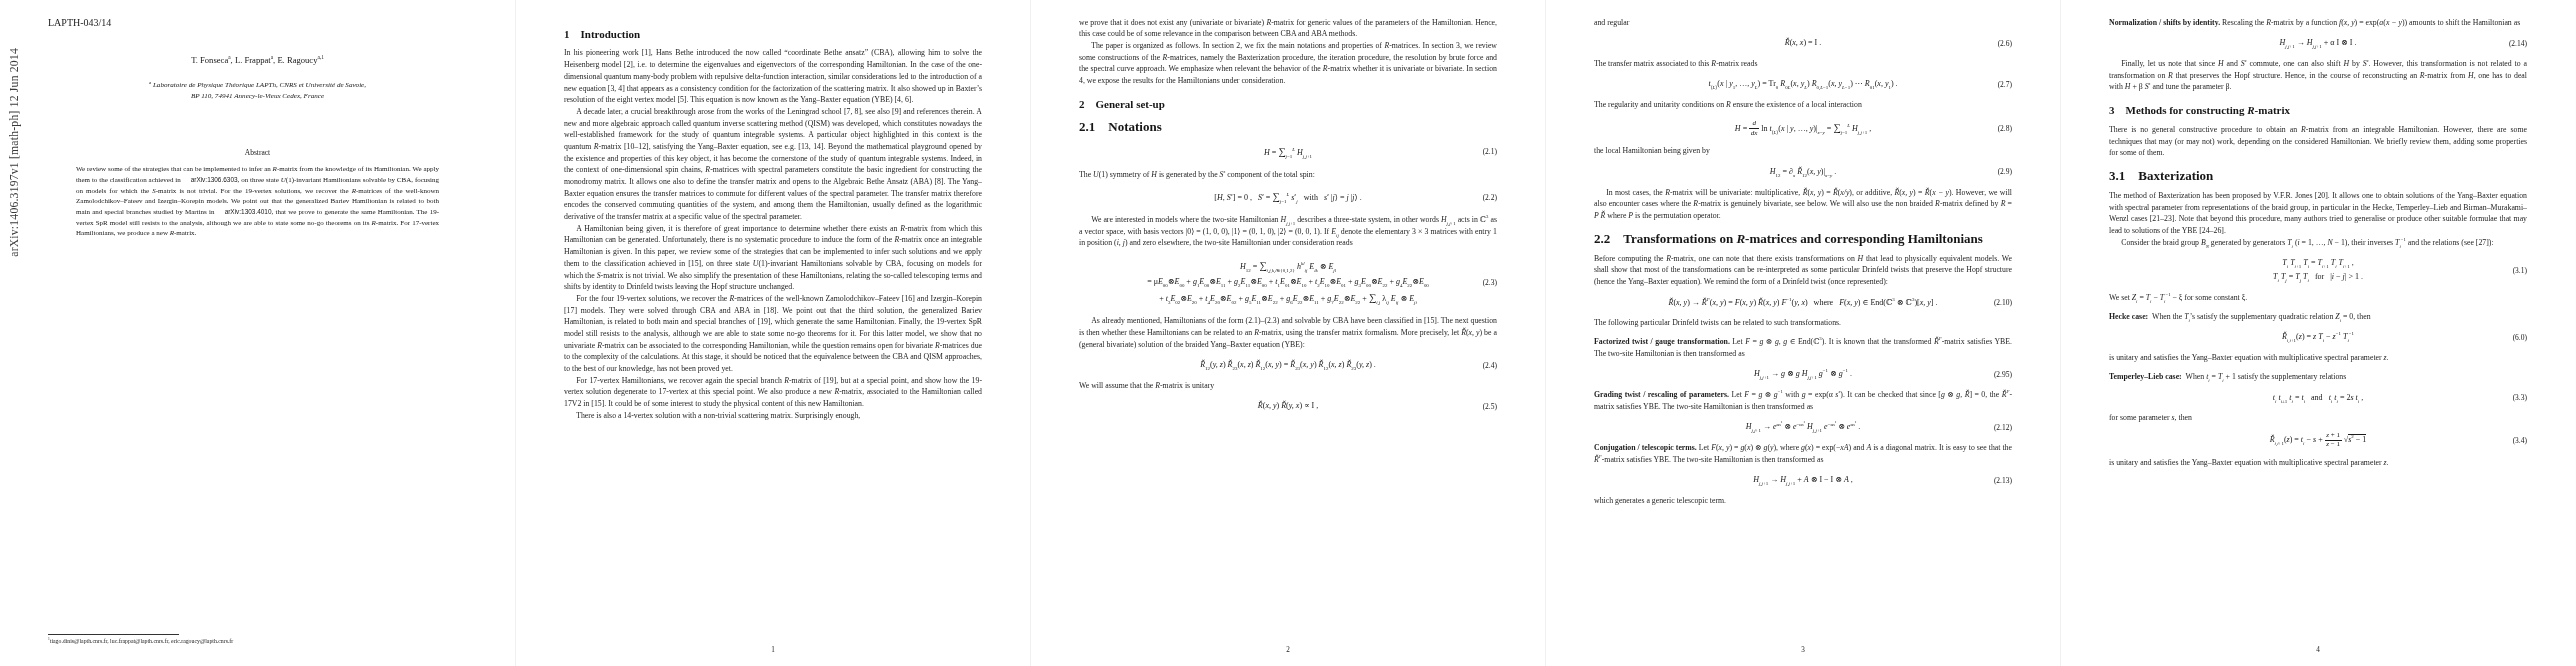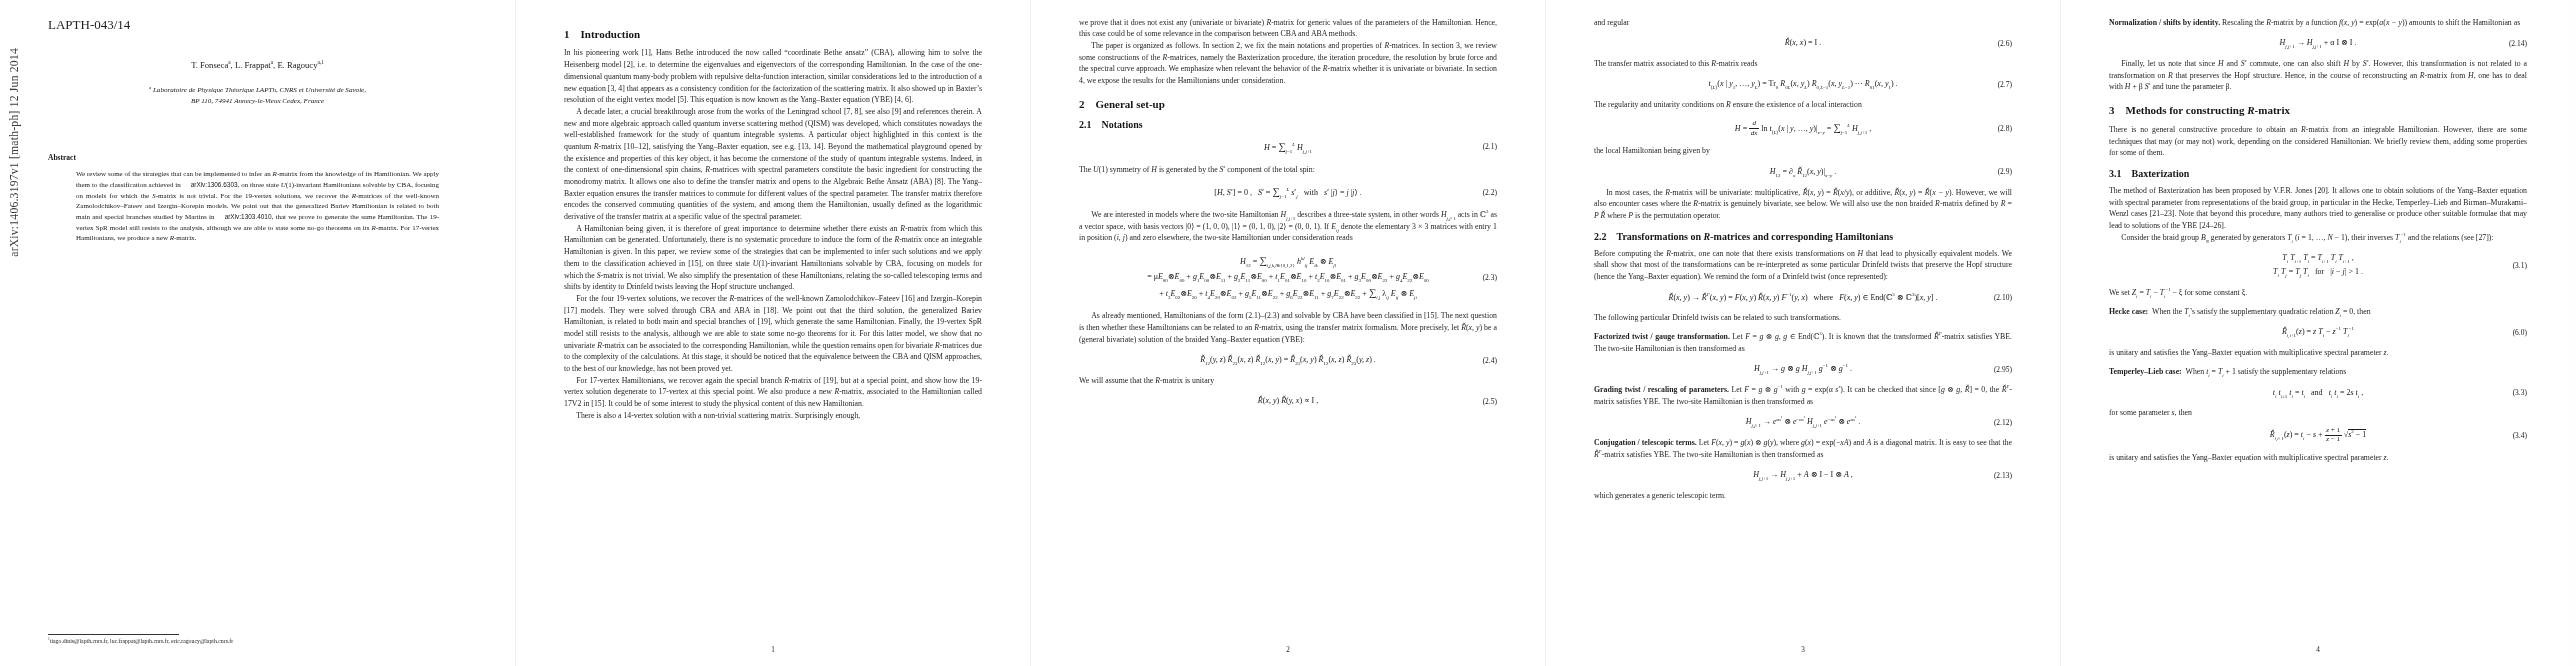--- a/index.html
+++ b/index.html
@@ -21,38 +21,38 @@
   }
   .page + .page { border-left:0.6px solid #f0f0ee; }
   .folio {
     position:absolute; left:0; right:0; bottom:13.3px;
     text-align:center; font-size:7.2px; color:#222;
   }
   .par { font-size:7.8px; line-height:1.5; text-align:justify; color:#1d1d1d; }
   .indent { text-indent:12.2px; }
   .vspace { margin-top:7.2px; }
   .sec { font-size:11px; font-weight:bold; margin:11px 0 7.8px 0; }
-  .sub { font-size:10px; font-weight:bold; margin:9px 0 6.1px 0; }
+  .sub { font-size:13px; font-weight:bold; margin:9px 0 6.1px 0; }
   .eqrow { display:flex; align-items:center; margin:7.8px 0; font-size:8px; }
   .eqrow::before { content:""; width:25.6px; }
   .eq { flex:1; text-align:center; line-height:1.75; }
   .eqno { width:25.6px; text-align:right; font-size:7.5px; }
   sup,sub { font-size:0.62em; line-height:0; }
   .sum { font-size:1.3em; }
   .frac { display:inline-block; vertical-align:middle; text-align:center; line-height:1.1; font-size:0.88em; }
   .frac .num { display:block; padding:0 1.7px; }
   .frac .den { display:block; border-top:0.6px solid #1d1d1d; padding:0.6px 1.7px 0 1.7px; }
   .sqrtbar { border-top:0.6px solid #1d1d1d; }
   .tt { font-family:Liberation Sans, sans-serif; font-size:0.92em;margin-left:8px; }
   
-  .report { font-size:13px; text-align:left; color:#1d1d1d; }
+  .report { font-size:10px; text-align:left; color:#1d1d1d; }
   .title { margin-top:30px; text-align:center; font-size:14px; font-weight:bold; line-height:1.4; }
   .authors { margin-top:27px; text-align:center; font-size:8.6px; }
   .affil { margin-top:15.6px; text-align:center; font-style:italic; font-size:7.1px; line-height:1.55; }
-  .abs-head { margin-top:46px; text-align:left; font-weight:bold; font-size:7.5px; }
+  .abs-head { margin-top:46px; text-align:center; font-weight:normal; font-size:7.5px; }
   .abstract { margin:7.2px 28px 0 28px; font-size:7px; line-height:1.52; text-align:justify; }
   .footnote { position:absolute; left:48px; right:48px; bottom:23px; font-size:5.8px; color:#222; }
   .footnote::before { content:""; display:block; width:131px; border-top:0.6px solid #333; margin-bottom:2.8px; }
   
   .stamp {
     position:absolute; left:7.8px; top:48px;
     writing-mode:vertical-rl; transform:rotate(180deg);
     font-size:11.7px; letter-spacing:0.2px; color:#3a3a3a;
   }
 </style>

